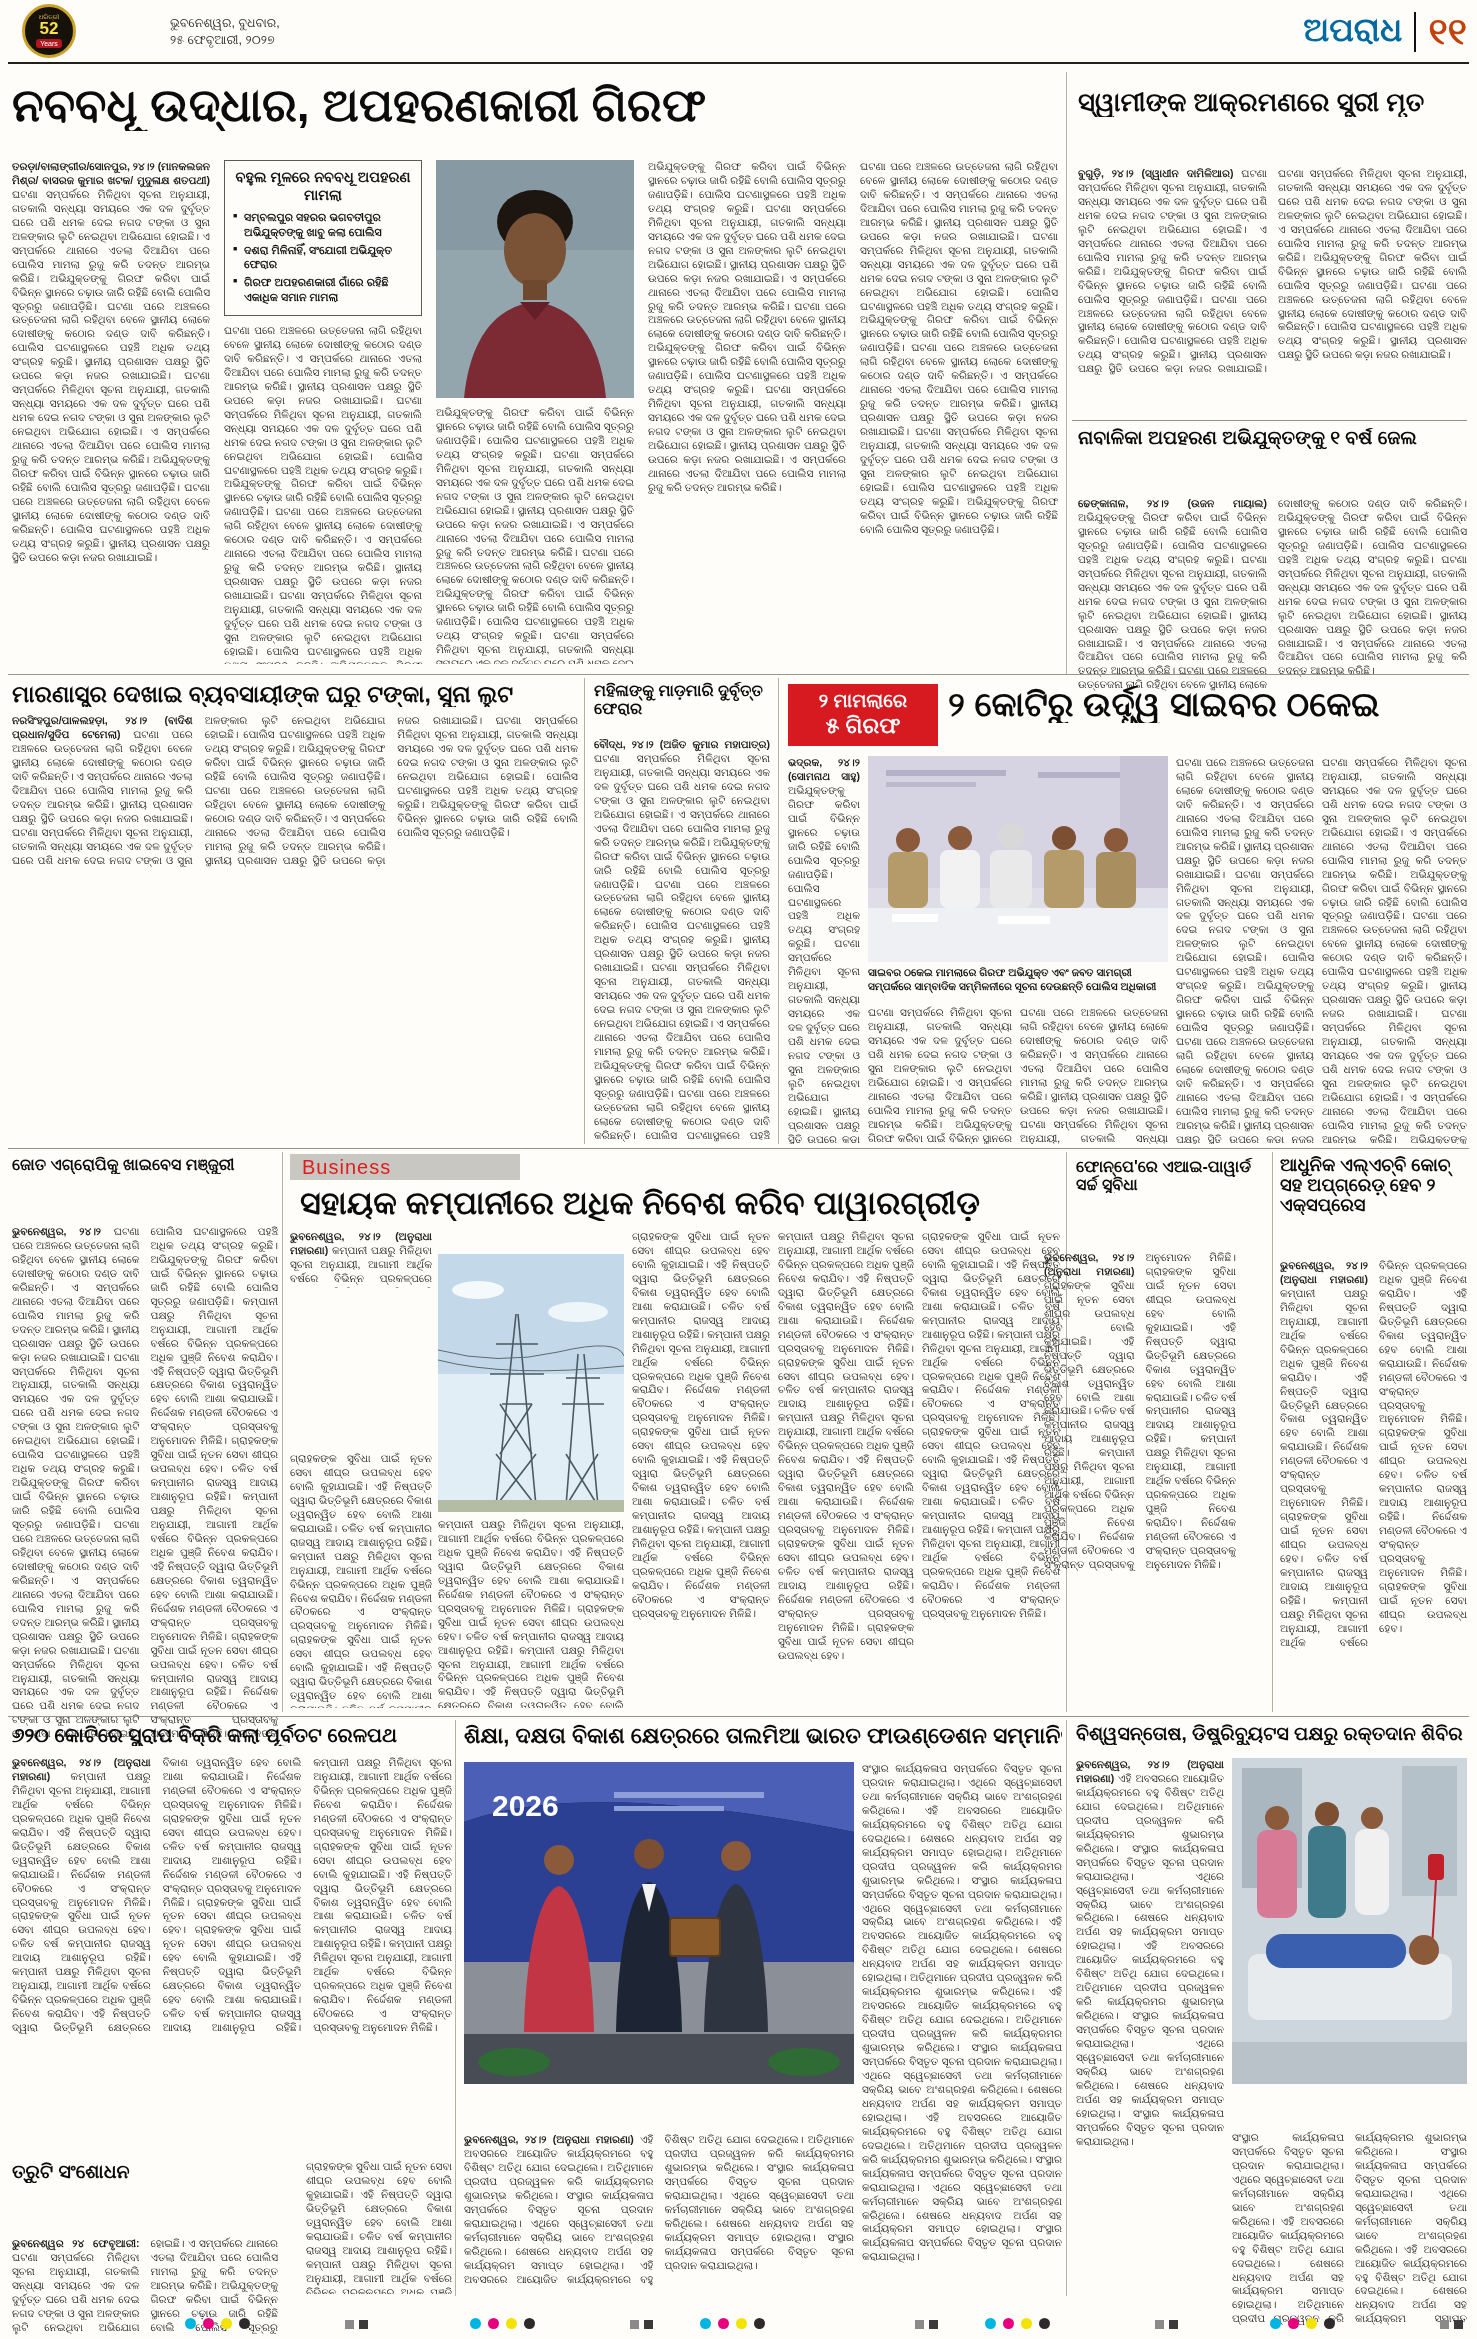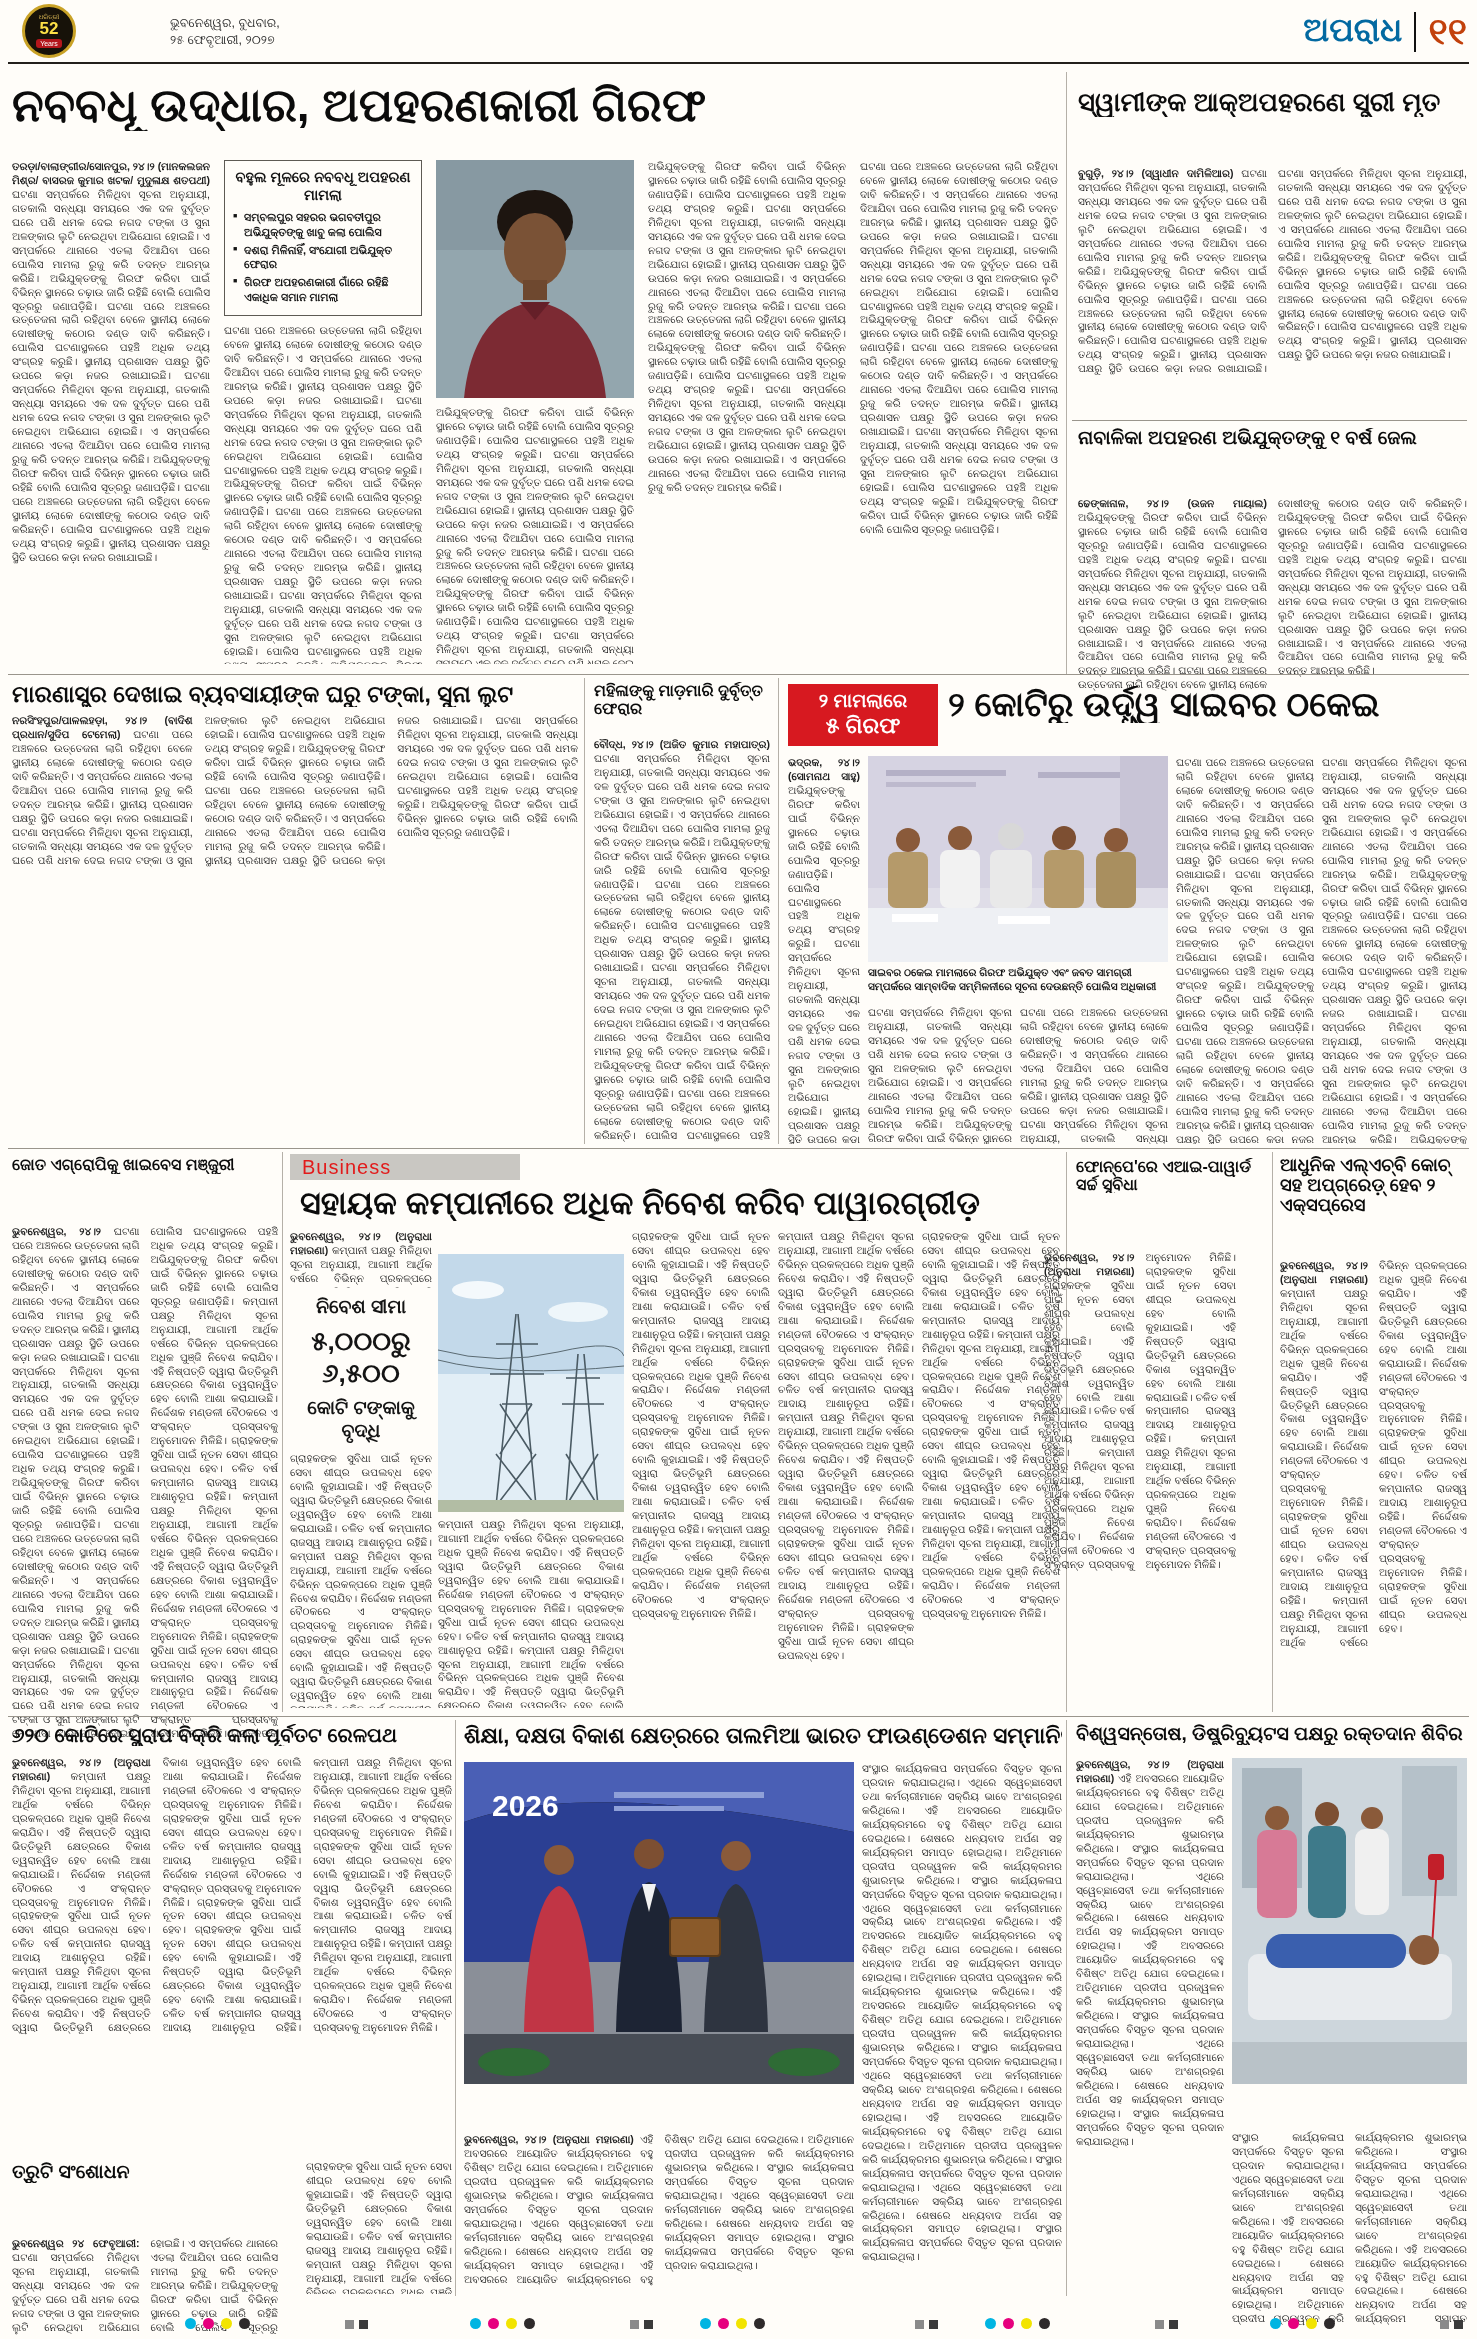--- a/index.html
+++ b/index.html
@@ -112,21 +112,21 @@
 
   <div class="abs b" style="left:648px;top:160px;width:198px;height:504px;">
     <span>ଅଭିଯୁକ୍ତଙ୍କୁ ଗିରଫ କରିବା ପାଇଁ ବିଭିନ୍ନ ସ୍ଥାନରେ ଚଢ଼ାଉ ଜାରି ରହିଛି ବୋଲି ପୋଲିସ ସୂତ୍ରରୁ ଜଣାପଡ଼ିଛି। ପୋଲିସ ଘଟଣାସ୍ଥଳରେ ପହଞ୍ଚି ଅଧିକ ତଥ୍ୟ ସଂଗ୍ରହ କରୁଛି। ଘଟଣା ସମ୍ପର୍କରେ ମିଳିଥିବା ସୂଚନା ଅନୁଯାୟୀ, ଗତକାଲି ସନ୍ଧ୍ୟା ସମୟରେ ଏକ ଦଳ ଦୁର୍ବୃତ୍ତ ଘରେ ପଶି ଧମକ ଦେଇ ନଗଦ ଟଙ୍କା ଓ ସୁନା ଅଳଙ୍କାର ଲୁଟି ନେଇଥିବା ଅଭିଯୋଗ ହୋଇଛି। ସ୍ଥାନୀୟ ପ୍ରଶାସନ ପକ୍ଷରୁ ସ୍ଥିତି ଉପରେ କଡ଼ା ନଜର ରଖାଯାଇଛି। ଏ ସମ୍ପର୍କରେ ଥାନାରେ ଏତଲା ଦିଆଯିବା ପରେ ପୋଲିସ ମାମଲା ରୁଜୁ କରି ତଦନ୍ତ ଆରମ୍ଭ କରିଛି। ଘଟଣା ପରେ ଅଞ୍ଚଳରେ ଉତ୍ତେଜନା ଲାଗି ରହିଥିବା ବେଳେ ସ୍ଥାନୀୟ ଲୋକେ ଦୋଷୀଙ୍କୁ କଠୋର ଦଣ୍ଡ ଦାବି କରିଛନ୍ତି। ଅଭିଯୁକ୍ତଙ୍କୁ ଗିରଫ କରିବା ପାଇଁ ବିଭିନ୍ନ ସ୍ଥାନରେ ଚଢ଼ାଉ ଜାରି ରହିଛି ବୋଲି ପୋଲିସ ସୂତ୍ରରୁ ଜଣାପଡ଼ିଛି। ପୋଲିସ ଘଟଣାସ୍ଥଳରେ ପହଞ୍ଚି ଅଧିକ ତଥ୍ୟ ସଂଗ୍ରହ କରୁଛି। ଘଟଣା ସମ୍ପର୍କରେ ମିଳିଥିବା ସୂଚନା ଅନୁଯାୟୀ, ଗତକାଲି ସନ୍ଧ୍ୟା ସମୟରେ ଏକ ଦଳ ଦୁର୍ବୃତ୍ତ ଘରେ ପଶି ଧମକ ଦେଇ ନଗଦ ଟଙ୍କା ଓ ସୁନା ଅଳଙ୍କାର ଲୁଟି ନେଇଥିବା ଅଭିଯୋଗ ହୋଇଛି। ସ୍ଥାନୀୟ ପ୍ରଶାସନ ପକ୍ଷରୁ ସ୍ଥିତି ଉପରେ କଡ଼ା ନଜର ରଖାଯାଇଛି। ଏ ସମ୍ପର୍କରେ ଥାନାରେ ଏତଲା ଦିଆଯିବା ପରେ ପୋଲିସ ମାମଲା ରୁଜୁ କରି ତଦନ୍ତ ଆରମ୍ଭ କରିଛି।</span>
   </div>
   <div class="abs b" style="left:860px;top:160px;width:198px;height:504px;">
     <span>ଘଟଣା ପରେ ଅଞ୍ଚଳରେ ଉତ୍ତେଜନା ଲାଗି ରହିଥିବା ବେଳେ ସ୍ଥାନୀୟ ଲୋକେ ଦୋଷୀଙ୍କୁ କଠୋର ଦଣ୍ଡ ଦାବି କରିଛନ୍ତି। ଏ ସମ୍ପର୍କରେ ଥାନାରେ ଏତଲା ଦିଆଯିବା ପରେ ପୋଲିସ ମାମଲା ରୁଜୁ କରି ତଦନ୍ତ ଆରମ୍ଭ କରିଛି। ସ୍ଥାନୀୟ ପ୍ରଶାସନ ପକ୍ଷରୁ ସ୍ଥିତି ଉପରେ କଡ଼ା ନଜର ରଖାଯାଇଛି। ଘଟଣା ସମ୍ପର୍କରେ ମିଳିଥିବା ସୂଚନା ଅନୁଯାୟୀ, ଗତକାଲି ସନ୍ଧ୍ୟା ସମୟରେ ଏକ ଦଳ ଦୁର୍ବୃତ୍ତ ଘରେ ପଶି ଧମକ ଦେଇ ନଗଦ ଟଙ୍କା ଓ ସୁନା ଅଳଙ୍କାର ଲୁଟି ନେଇଥିବା ଅଭିଯୋଗ ହୋଇଛି। ପୋଲିସ ଘଟଣାସ୍ଥଳରେ ପହଞ୍ଚି ଅଧିକ ତଥ୍ୟ ସଂଗ୍ରହ କରୁଛି। ଅଭିଯୁକ୍ତଙ୍କୁ ଗିରଫ କରିବା ପାଇଁ ବିଭିନ୍ନ ସ୍ଥାନରେ ଚଢ଼ାଉ ଜାରି ରହିଛି ବୋଲି ପୋଲିସ ସୂତ୍ରରୁ ଜଣାପଡ଼ିଛି। ଘଟଣା ପରେ ଅଞ୍ଚଳରେ ଉତ୍ତେଜନା ଲାଗି ରହିଥିବା ବେଳେ ସ୍ଥାନୀୟ ଲୋକେ ଦୋଷୀଙ୍କୁ କଠୋର ଦଣ୍ଡ ଦାବି କରିଛନ୍ତି। ଏ ସମ୍ପର୍କରେ ଥାନାରେ ଏତଲା ଦିଆଯିବା ପରେ ପୋଲିସ ମାମଲା ରୁଜୁ କରି ତଦନ୍ତ ଆରମ୍ଭ କରିଛି। ସ୍ଥାନୀୟ ପ୍ରଶାସନ ପକ୍ଷରୁ ସ୍ଥିତି ଉପରେ କଡ଼ା ନଜର ରଖାଯାଇଛି। ଘଟଣା ସମ୍ପର୍କରେ ମିଳିଥିବା ସୂଚନା ଅନୁଯାୟୀ, ଗତକାଲି ସନ୍ଧ୍ୟା ସମୟରେ ଏକ ଦଳ ଦୁର୍ବୃତ୍ତ ଘରେ ପଶି ଧମକ ଦେଇ ନଗଦ ଟଙ୍କା ଓ ସୁନା ଅଳଙ୍କାର ଲୁଟି ନେଇଥିବା ଅଭିଯୋଗ ହୋଇଛି। ପୋଲିସ ଘଟଣାସ୍ଥଳରେ ପହଞ୍ଚି ଅଧିକ ତଥ୍ୟ ସଂଗ୍ରହ କରୁଛି। ଅଭିଯୁକ୍ତଙ୍କୁ ଗିରଫ କରିବା ପାଇଁ ବିଭିନ୍ନ ସ୍ଥାନରେ ଚଢ଼ାଉ ଜାରି ରହିଛି ବୋଲି ପୋଲିସ ସୂତ୍ରରୁ ଜଣାପଡ଼ିଛି।</span>
   </div>
 
   <div class="abs vr" style="left:1066px;top:72px;width:1px;height:602px;"></div>
 
-  <div class="abs hl nowrap" style="left:1078px;top:88px;width:389px;font-size:26px;">ସ୍ୱାମୀଙ୍କ ଆକ୍ଅପହରଣେ ସ୍ତ୍ରୀ ମୃତ</div>
+  <div class="abs hl nowrap" style="left:1078px;top:88px;width:389px;font-size:26px;">ସ୍ୱାମୀଙ୍କ ଆକ୍ରମଣରେ ସ୍ତ୍ରୀ ମୃତ</div>
   <div class="abs b c2" style="left:1078px;top:126px;width:389px;height:288px;">
     <span class="dl">ବୁଗୁଡ଼ି, ୨୪।୨ (ସ୍ୱାଧୀନ ଦାମିଳିଆର)</span>
     <span>ଘଟଣା ସମ୍ପର୍କରେ ମିଳିଥିବା ସୂଚନା ଅନୁଯାୟୀ, ଗତକାଲି ସନ୍ଧ୍ୟା ସମୟରେ ଏକ ଦଳ ଦୁର୍ବୃତ୍ତ ଘରେ ପଶି ଧମକ ଦେଇ ନଗଦ ଟଙ୍କା ଓ ସୁନା ଅଳଙ୍କାର ଲୁଟି ନେଇଥିବା ଅଭିଯୋଗ ହୋଇଛି। ଏ ସମ୍ପର୍କରେ ଥାନାରେ ଏତଲା ଦିଆଯିବା ପରେ ପୋଲିସ ମାମଲା ରୁଜୁ କରି ତଦନ୍ତ ଆରମ୍ଭ କରିଛି। ଅଭିଯୁକ୍ତଙ୍କୁ ଗିରଫ କରିବା ପାଇଁ ବିଭିନ୍ନ ସ୍ଥାନରେ ଚଢ଼ାଉ ଜାରି ରହିଛି ବୋଲି ପୋଲିସ ସୂତ୍ରରୁ ଜଣାପଡ଼ିଛି। ଘଟଣା ପରେ ଅଞ୍ଚଳରେ ଉତ୍ତେଜନା ଲାଗି ରହିଥିବା ବେଳେ ସ୍ଥାନୀୟ ଲୋକେ ଦୋଷୀଙ୍କୁ କଠୋର ଦଣ୍ଡ ଦାବି କରିଛନ୍ତି। ପୋଲିସ ଘଟଣାସ୍ଥଳରେ ପହଞ୍ଚି ଅଧିକ ତଥ୍ୟ ସଂଗ୍ରହ କରୁଛି। ସ୍ଥାନୀୟ ପ୍ରଶାସନ ପକ୍ଷରୁ ସ୍ଥିତି ଉପରେ କଡ଼ା ନଜର ରଖାଯାଇଛି। ଘଟଣା ସମ୍ପର୍କରେ ମିଳିଥିବା ସୂଚନା ଅନୁଯାୟୀ, ଗତକାଲି ସନ୍ଧ୍ୟା ସମୟରେ ଏକ ଦଳ ଦୁର୍ବୃତ୍ତ ଘରେ ପଶି ଧମକ ଦେଇ ନଗଦ ଟଙ୍କା ଓ ସୁନା ଅଳଙ୍କାର ଲୁଟି ନେଇଥିବା ଅଭିଯୋଗ ହୋଇଛି। ଏ ସମ୍ପର୍କରେ ଥାନାରେ ଏତଲା ଦିଆଯିବା ପରେ ପୋଲିସ ମାମଲା ରୁଜୁ କରି ତଦନ୍ତ ଆରମ୍ଭ କରିଛି। ଅଭିଯୁକ୍ତଙ୍କୁ ଗିରଫ କରିବା ପାଇଁ ବିଭିନ୍ନ ସ୍ଥାନରେ ଚଢ଼ାଉ ଜାରି ରହିଛି ବୋଲି ପୋଲିସ ସୂତ୍ରରୁ ଜଣାପଡ଼ିଛି। ଘଟଣା ପରେ ଅଞ୍ଚଳରେ ଉତ୍ତେଜନା ଲାଗି ରହିଥିବା ବେଳେ ସ୍ଥାନୀୟ ଲୋକେ ଦୋଷୀଙ୍କୁ କଠୋର ଦଣ୍ଡ ଦାବି କରିଛନ୍ତି। ପୋଲିସ ଘଟଣାସ୍ଥଳରେ ପହଞ୍ଚି ଅଧିକ ତଥ୍ୟ ସଂଗ୍ରହ କରୁଛି। ସ୍ଥାନୀୟ ପ୍ରଶାସନ ପକ୍ଷରୁ ସ୍ଥିତି ଉପରେ କଡ଼ା ନଜର ରଖାଯାଇଛି।</span>
   </div>
 
   <div class="abs hr-light" style="left:1072px;top:420px;width:395px;height:1px;"></div>
 
   <div class="abs hl nowrap" style="left:1078px;top:428px;width:389px;font-size:19px;">ନାବାଳିକା ଅପହରଣ ଅଭିଯୁକ୍ତଙ୍କୁ ୧ ବର୍ଷ ଜେଲ</div>
   <div class="abs b c2" style="left:1078px;top:456px;width:389px;height:216px;">
     <span class="dl">ଢେଙ୍କାନାଳ, ୨୪।୨ (ଉଜନ ମାୟାଲ)</span>
@@ -216,25 +216,20 @@
 
   <div class="abs biz-bar" style="left:290px;top:1154px;width:230px;height:26px;">
     <span class="biz-label">Business</span>
   </div>
   <div class="abs hl nowrap" style="left:300px;top:1186px;width:760px;font-size:32px;">ସହାୟକ କମ୍ପାନୀରେ ଅଧିକ ନିବେଶ କରିବ ପାୱାରଗ୍ରୀଡ଼</div>
 
   <div class="abs b" style="left:290px;top:1230px;width:142px;height:58px;">
     <span class="dl">ଭୁବନେଶ୍ୱର, ୨୪।୨ (ଅନୁରାଧା ମହାରଣା)</span>
     <span>କମ୍ପାନୀ ପକ୍ଷରୁ ମିଳିଥିବା ସୂଚନା ଅନୁଯାୟୀ, ଆଗାମୀ ଆର୍ଥିକ ବର୍ଷରେ ବିଭିନ୍ନ ପ୍ରକଳ୍ପରେ ଅଧିକ ପୁଞ୍ଜି ନିବେଶ କରାଯିବ। ଏହି ନିଷ୍ପତ୍ତି ଦ୍ୱାରା ଭିତ୍ତିଭୂମି କ୍ଷେତ୍ରରେ ବିକାଶ ତ୍ୱରାନ୍ୱିତ ହେବ ବୋଲି ଆଶା କରାଯାଉଛି। ନିର୍ଦ୍ଦେଶକ ମଣ୍ଡଳୀ ବୈଠକରେ ଏ ସଂକ୍ରାନ୍ତ ପ୍ରସ୍ତାବକୁ ଅନୁମୋଦନ ମିଳିଛି। ଗ୍ରାହକଙ୍କ ସୁବିଧା ପାଇଁ ନୂତନ ସେବା ଶୀଘ୍ର ଉପଲବ୍ଧ ହେବ। ଚଳିତ ବର୍ଷ କମ୍ପାନୀର ରାଜସ୍ୱ ଆଦାୟ ଆଶାନୁରୂପ ରହିଛି। କମ୍ପାନୀ ପକ୍ଷରୁ ମିଳିଥିବା ସୂଚନା ଅନୁଯାୟୀ, ଆଗାମୀ ଆର୍ଥିକ ବର୍ଷରେ ବିଭିନ୍ନ ପ୍ରକଳ୍ପରେ ଅଧିକ ପୁଞ୍ଜି ନିବେଶ କରାଯିବ। ଏହି ନିଷ୍ପତ୍ତି ଦ୍ୱାରା ଭିତ୍ତିଭୂମି କ୍ଷେତ୍ରରେ ବିକାଶ ତ୍ୱରାନ୍ୱିତ ହେବ ବୋଲି ଆଶା କରାଯାଉଛି। ନିର୍ଦ୍ଦେଶକ ମଣ୍ଡଳୀ ବୈଠକରେ ଏ ସଂକ୍ରାନ୍ତ ପ୍ରସ୍ତାବକୁ ଅନୁମୋଦନ ମିଳିଛି। ଗ୍ରାହକଙ୍କ ସୁବିଧା ପାଇଁ ନୂତନ ସେବା ଶୀଘ୍ର ଉପଲବ୍ଧ ହେବ। ଚଳିତ ବର୍ଷ କମ୍ପାନୀର ରାଜସ୍ୱ ଆଦାୟ ଆଶାନୁରୂପ ରହିଛି। ନିର୍ଦ୍ଦେଶକ ମଣ୍ଡଳୀ ବୈଠକରେ ଏ ସଂକ୍ରାନ୍ତ ପ୍ରସ୍ତାବକୁ ଅନୁମୋଦନ ମିଳିଛି। ଗ୍ରାହକଙ୍କ ସୁବିଧା ପାଇଁ ନୂତନ ସେବା ଶୀଘ୍ର ଉପଲବ୍ଧ ହେବ।</span>
   </div>
-  <div class="abs invest-box" style="left:290px;top:1294px;width:142px;height:150px;">
-    <span class="s1">ନିବେଶ ସୀମା</span>
-    <span class="s2">୫,୦୦୦ରୁ ୬,୫୦୦</span>
-    <span class="s3">କୋଟି ଟଙ୍କାକୁ ବୃଦ୍ଧି</span>
-  </div>
   <div class="abs b" style="left:290px;top:1452px;width:142px;height:256px;">
     <span>ଗ୍ରାହକଙ୍କ ସୁବିଧା ପାଇଁ ନୂତନ ସେବା ଶୀଘ୍ର ଉପଲବ୍ଧ ହେବ ବୋଲି କୁହାଯାଇଛି। ଏହି ନିଷ୍ପତ୍ତି ଦ୍ୱାରା ଭିତ୍ତିଭୂମି କ୍ଷେତ୍ରରେ ବିକାଶ ତ୍ୱରାନ୍ୱିତ ହେବ ବୋଲି ଆଶା କରାଯାଉଛି। ଚଳିତ ବର୍ଷ କମ୍ପାନୀର ରାଜସ୍ୱ ଆଦାୟ ଆଶାନୁରୂପ ରହିଛି। କମ୍ପାନୀ ପକ୍ଷରୁ ମିଳିଥିବା ସୂଚନା ଅନୁଯାୟୀ, ଆଗାମୀ ଆର୍ଥିକ ବର୍ଷରେ ବିଭିନ୍ନ ପ୍ରକଳ୍ପରେ ଅଧିକ ପୁଞ୍ଜି ନିବେଶ କରାଯିବ। ନିର୍ଦ୍ଦେଶକ ମଣ୍ଡଳୀ ବୈଠକରେ ଏ ସଂକ୍ରାନ୍ତ ପ୍ରସ୍ତାବକୁ ଅନୁମୋଦନ ମିଳିଛି। ଗ୍ରାହକଙ୍କ ସୁବିଧା ପାଇଁ ନୂତନ ସେବା ଶୀଘ୍ର ଉପଲବ୍ଧ ହେବ ବୋଲି କୁହାଯାଇଛି। ଏହି ନିଷ୍ପତ୍ତି ଦ୍ୱାରା ଭିତ୍ତିଭୂମି କ୍ଷେତ୍ରରେ ବିକାଶ ତ୍ୱରାନ୍ୱିତ ହେବ ବୋଲି ଆଶା କରାଯାଉଛି। ଚଳିତ ବର୍ଷ କମ୍ପାନୀର ରାଜସ୍ୱ ଆଦାୟ ଆଶାନୁରୂପ ରହିଛି। କମ୍ପାନୀ ପକ୍ଷରୁ ମିଳିଥିବା ସୂଚନା ଅନୁଯାୟୀ, ଆଗାମୀ ଆର୍ଥିକ ବର୍ଷରେ ବିଭିନ୍ନ ପ୍ରକଳ୍ପରେ ଅଧିକ ପୁଞ୍ଜି ନିବେଶ କରାଯିବ। ନିର୍ଦ୍ଦେଶକ ମଣ୍ଡଳୀ ବୈଠକରେ ଏ ସଂକ୍ରାନ୍ତ ପ୍ରସ୍ତାବକୁ ଅନୁମୋଦନ ମିଳିଛି।</span>
   </div>
 
   <svg class="abs photo" style="left:438px;top:1254px;" width="186" height="258" viewBox="0 0 186 258">
     <rect width="186" height="258" fill="#c3d9ea"></rect>
     <rect y="120" width="186" height="138" fill="#e2eef6"></rect>
     <ellipse cx="40" cy="36" rx="26" ry="9" fill="#f4f9fc"></ellipse>
     <ellipse cx="140" cy="58" rx="30" ry="10" fill="#eef6fa"></ellipse>
     <g stroke="#4a5a63" stroke-width="1.6" fill="none">

